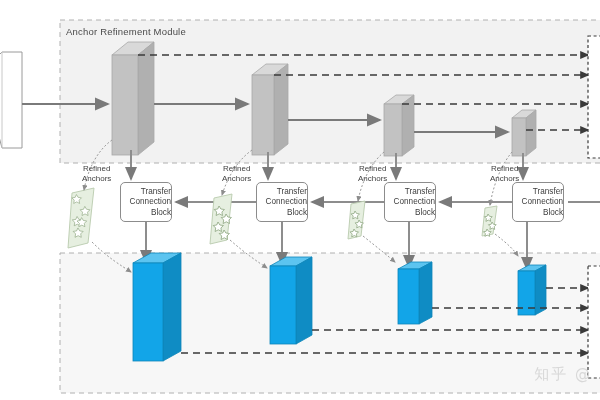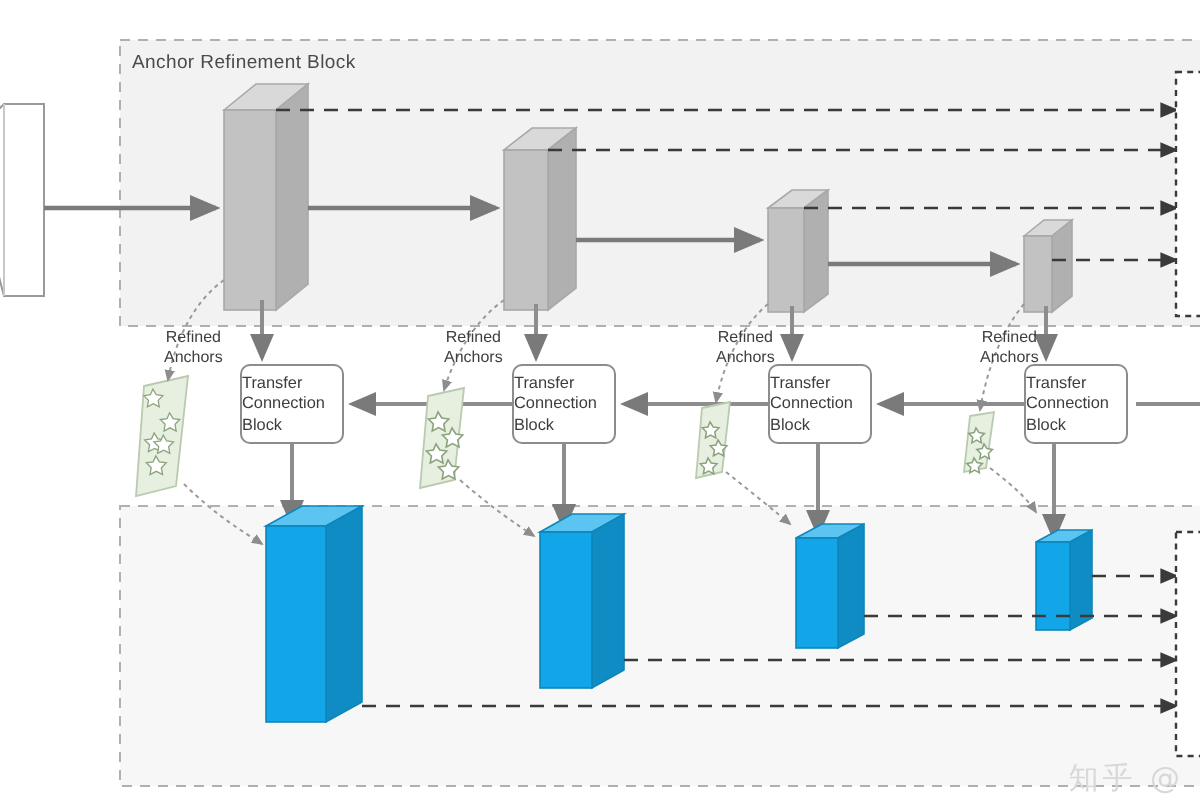--- a/index.html
+++ b/index.html
@@ -25,36 +25,36 @@
     box-sizing:border-box;
     border:1px solid #8c8c8c;
     border-radius:5px;
     background:#ffffff;
     color:#3d3d3d;
     font-size:8.2px;
     line-height:10.5px;
     text-align:center;
     display:flex;
     flex-direction:column;
-    align-items:flex-start;
+    align-items:flex-end;
     justify-content:center;
     padding-top:1px;
   }
   .tcb span{display:block;white-space:nowrap;}
   .ra-label{
     position:absolute;
     font-size:8px;
     line-height:9.6px;
     color:#3f3f3f;
     white-space:nowrap;
   }
   .ra-label span{display:block;text-align:center;}
   .watermark{
     position:absolute;
-    right:8px;bottom:1px;
+    right:8px;bottom:16px;
     font-size:15px;
     color:#d8d8d8;
     letter-spacing:2px;
     white-space:nowrap;
     font-family:"DejaVu Sans", sans-serif;
   }
 </style>
 </head>
 <body>
 
@@ -217,21 +217,21 @@
       <path d="M312,330 L588,330" marker-end="url(#arrowDash)"></path>
       <path d="M432,308 L588,308" marker-end="url(#arrowDash)"></path>
       <path d="M546,288 L588,288" marker-end="url(#arrowDash)"></path>
     </g>
 
     <g>
       <rect x="588" y="266" width="24" height="112" fill="#ffffff" stroke="#3a3a3a" stroke-width="1.2" stroke-dasharray="3,2.6"></rect>
     </g>
   </svg>
 
-  <div class="panel-label" style="left:66px;top:26px;">Anchor Refinement Block</div>
+  <div class="panel-label" style="left:66px;top:26px;">Anchor Refinement Module</div>
 
   <div class="tcb" style="left:120px;top:182px;width:52px;height:40px;">
     <span>Transfer</span>
     <span>Connection</span>
     <span>Block</span>
   </div>
   <div class="tcb" style="left:256px;top:182px;width:52px;height:40px;">
     <span>Transfer</span>
     <span>Connection</span>
     <span>Block</span>

